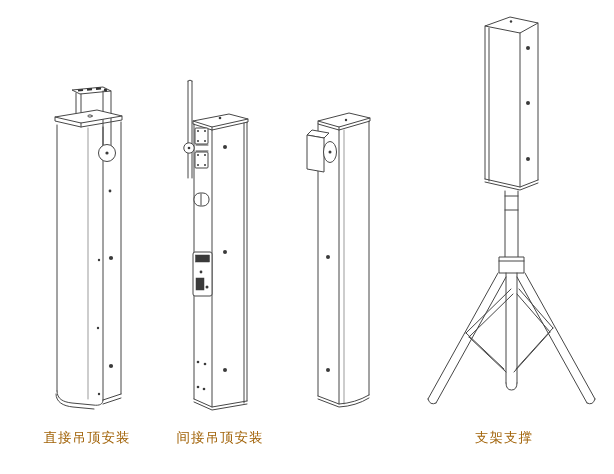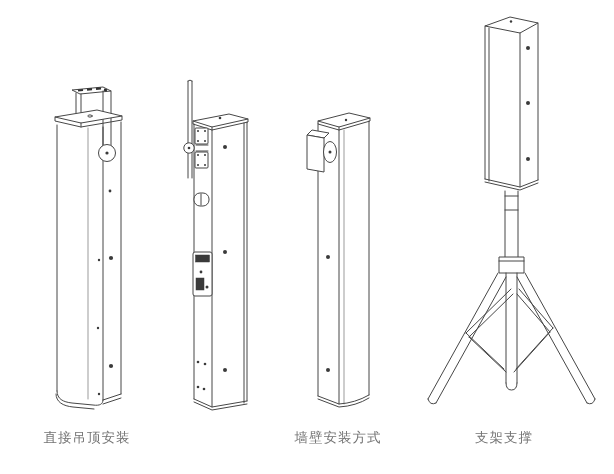--- a/index.html
+++ b/index.html
@@ -10,21 +10,21 @@
     font-family:"Liberation Sans","DejaVu Sans",sans-serif;
     overflow:hidden;
   }
   #drawings{position:absolute;left:0;top:0;}
   .fig-label{
     position:absolute;
     top:429px;
     transform:translateX(-50%);
     font-size:13.5px;
     letter-spacing:1px;
-    color:#737373;
+    color:#a16207;
     white-space:nowrap;
   }
   
   .ln{fill:none;stroke:#474747;stroke-width:1;stroke-linecap:round;stroke-linejoin:round;}
   .ln-light{fill:none;stroke:#9b9b9b;stroke-width:1;stroke-linecap:round;}
   .face{fill:#ffffff;stroke:#474747;stroke-width:1;stroke-linejoin:round;}
   .dot{fill:#3a3a3a;stroke:none;}
   .darkfill{fill:#3a3a3a;stroke:#3a3a3a;stroke-width:0.5;}
   .hatch{stroke:#2f2f2f;stroke-width:2.2;}
 </style>
@@ -201,15 +201,15 @@
         <line class="ln" x1="469" y1="337" x2="506" y2="372"></line>
         <line class="ln" x1="519" y1="289" x2="553" y2="328"></line>
         <line class="ln" x1="517" y1="294" x2="550" y2="332"></line>
         <line class="ln" x1="553" y1="328" x2="516" y2="369"></line>
         <line class="ln" x1="550" y1="332" x2="514" y2="372"></line>
       </g>
     </g>
   </svg>
 
   <div class="fig-label" style="left:87px">直接吊顶安装</div>
-  <div class="fig-label" style="left:338px">墙壁安装方式</div>
+  <div class="fig-label" style="left:220px">间接吊顶安装</div>
   <div class="fig-label" style="left:504px">支架支撑</div>
 </div>
 
 </body></html>

